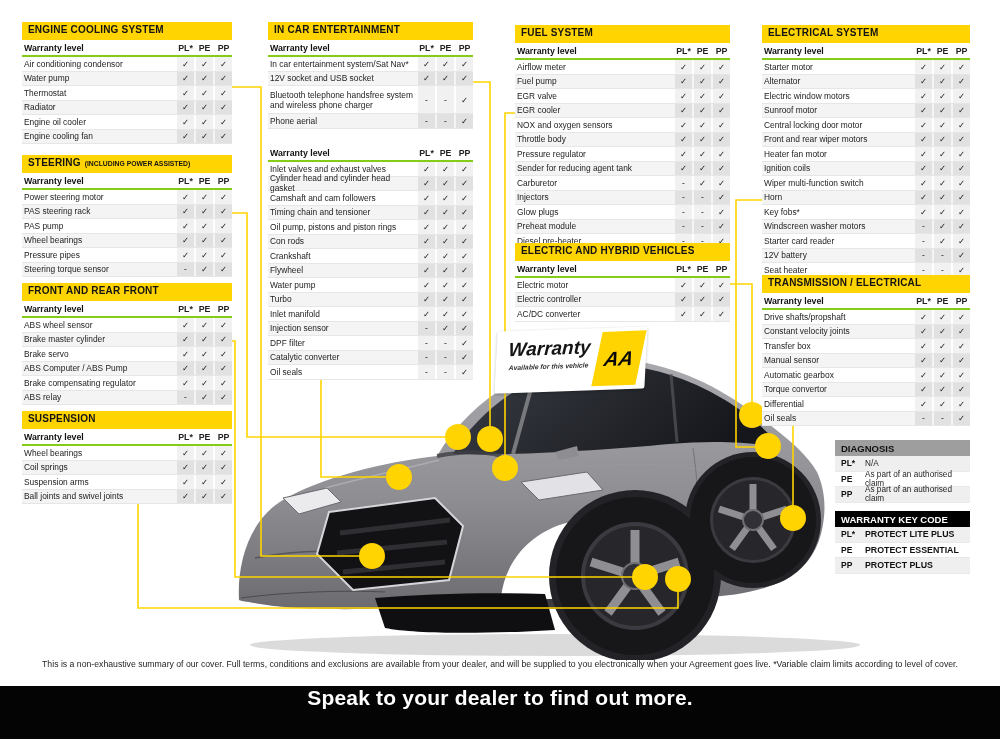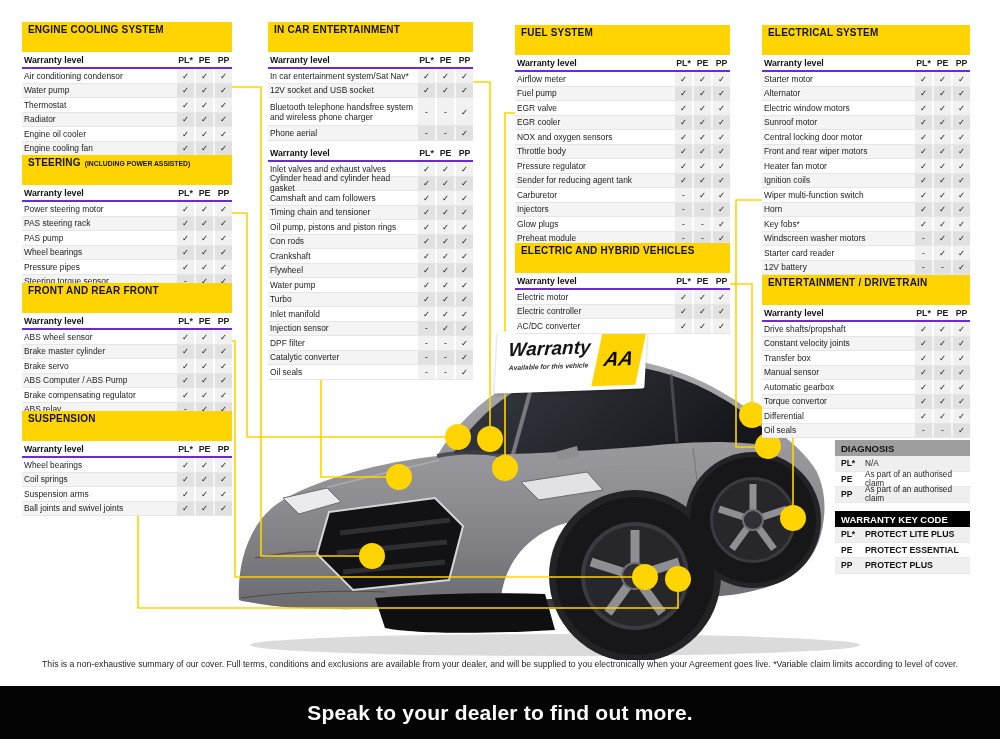--- a/index.html
+++ b/index.html
@@ -1,23 +1,23 @@
 <!DOCTYPE html>
 <html><head>
 <meta charset="utf-8">
 <style>
   html,body{margin:0;padding:0;background:#fff;}
   .canvas{position:relative;width:1000px;height:739px;background:#ffffff;overflow:hidden;
           font-family:"Liberation Sans",sans-serif;}
   
   .wtable{position:absolute;z-index:3;}
-  .wt-head{background:#FFD400;height:30px;display:flex;align-items:baseline;gap:4px;padding:2px 24px 0 6px;box-sizing:border-box;}
+  .wt-head{background:#FFD400;height:18px;display:flex;align-items:baseline;gap:4px;padding:2px 24px 0 6px;box-sizing:border-box;}
   .wt-title{font-weight:bold;font-size:10px;color:#141414;letter-spacing:.2px;}
   .wt-sub{font-weight:bold;font-size:6.8px;color:#141414;}
-  .wt-cols{display:flex;align-items:center;height:15px;border-bottom:2px solid #6d28d9;background:#fff;}
+  .wt-cols{display:flex;align-items:center;height:15px;border-bottom:2px solid #84cc16;background:#fff;}
   .wt-row{display:flex;align-items:stretch;height:13.5px;border-bottom:1px solid #e6e6e6;background:#fff;}
   .wt-row.alt{background:#f4f4f4;}
   .wt-row.tall{height:27px;}
   .wt-label{flex:1;font-size:8.4px;color:#1c1c1c;padding-left:2px;line-height:10px;display:flex;align-items:center;}
   .wt-bold{font-weight:bold;font-size:8.8px;color:#111;}
   .wt-mk{width:17px;margin-left:2px;text-align:center;font-size:8.5px;color:#222;
          background:rgba(0,0,0,.055);display:flex;align-items:center;justify-content:center;}
   .alt .wt-mk{background:rgba(0,0,0,.075);}
   .wt-cols .wt-mk{background:none;font-weight:bold;font-size:8.8px;}
   
@@ -37,21 +37,21 @@
   .sign{position:absolute;left:496px;top:329px;width:150px;height:62px;background:#fff;z-index:2;
         border-radius:2px;transform:rotate(-2deg) skewX(-5deg);box-shadow:0 1px 3px rgba(0,0,0,.25);}
   .sign-title{position:absolute;left:12px;top:8px;font-weight:bold;font-style:italic;font-size:19px;color:#141414;}
   .sign-sub{position:absolute;left:13px;top:33px;font-weight:bold;font-style:italic;font-size:6.8px;color:#333;}
   .sign-aa{position:absolute;right:5px;top:4px;bottom:4px;width:44px;background:#FFD400;
            transform:skewX(-9deg);display:flex;align-items:center;justify-content:center;
            font-weight:bold;font-style:italic;font-size:20px;color:#0a0a0a;}
   
   .disclaimer{position:absolute;left:0;right:0;top:659px;text-align:center;font-size:8.7px;color:#1e1e1e;z-index:3;}
   .bottom-bar{position:absolute;left:0;right:0;top:686px;height:53px;background:#040404;
-              display:flex;align-items:center;justify-content:center;z-index:4;}
+              display:flex;align-items:flex-start;justify-content:center;z-index:4;}
   .bottom-bar span{color:#fff;font-weight:bold;font-size:21px;letter-spacing:.2px;}
 </style>
 </head>
 <body>
 
 <div class="canvas">
 
   <svg id="car-svg" viewBox="0 0 675 312" aria-hidden="true">
     <defs>
       <linearGradient id="bodyg" x1="0" y1="0" x2="0" y2="1">
@@ -666,21 +666,21 @@
       </div>
       <div class="wt-row">
         <div class="wt-label">Seat heater</div>
         <div class="wt-mk">-</div>
         <div class="wt-mk">-</div>
         <div class="wt-mk">✓</div>
       </div>
     </div>
   <div class="wtable" style="left:762px;top:275px;width:208px;">
       <div class="wt-head">
-        <div class="wt-title">ENTERTAINMENT / DRIVETRAIN</div>
+        <div class="wt-title">TRANSMISSION / ELECTRICAL</div>
       </div>
       <div class="wt-cols">
         <div class="wt-label wt-bold">Warranty level</div>
         <div class="wt-mk">PL*</div>
         <div class="wt-mk">PE</div>
         <div class="wt-mk">PP</div>
       </div>
       <div class="wt-row">
         <div class="wt-label">Drive shafts/propshaft</div>
         <div class="wt-mk">✓</div>

